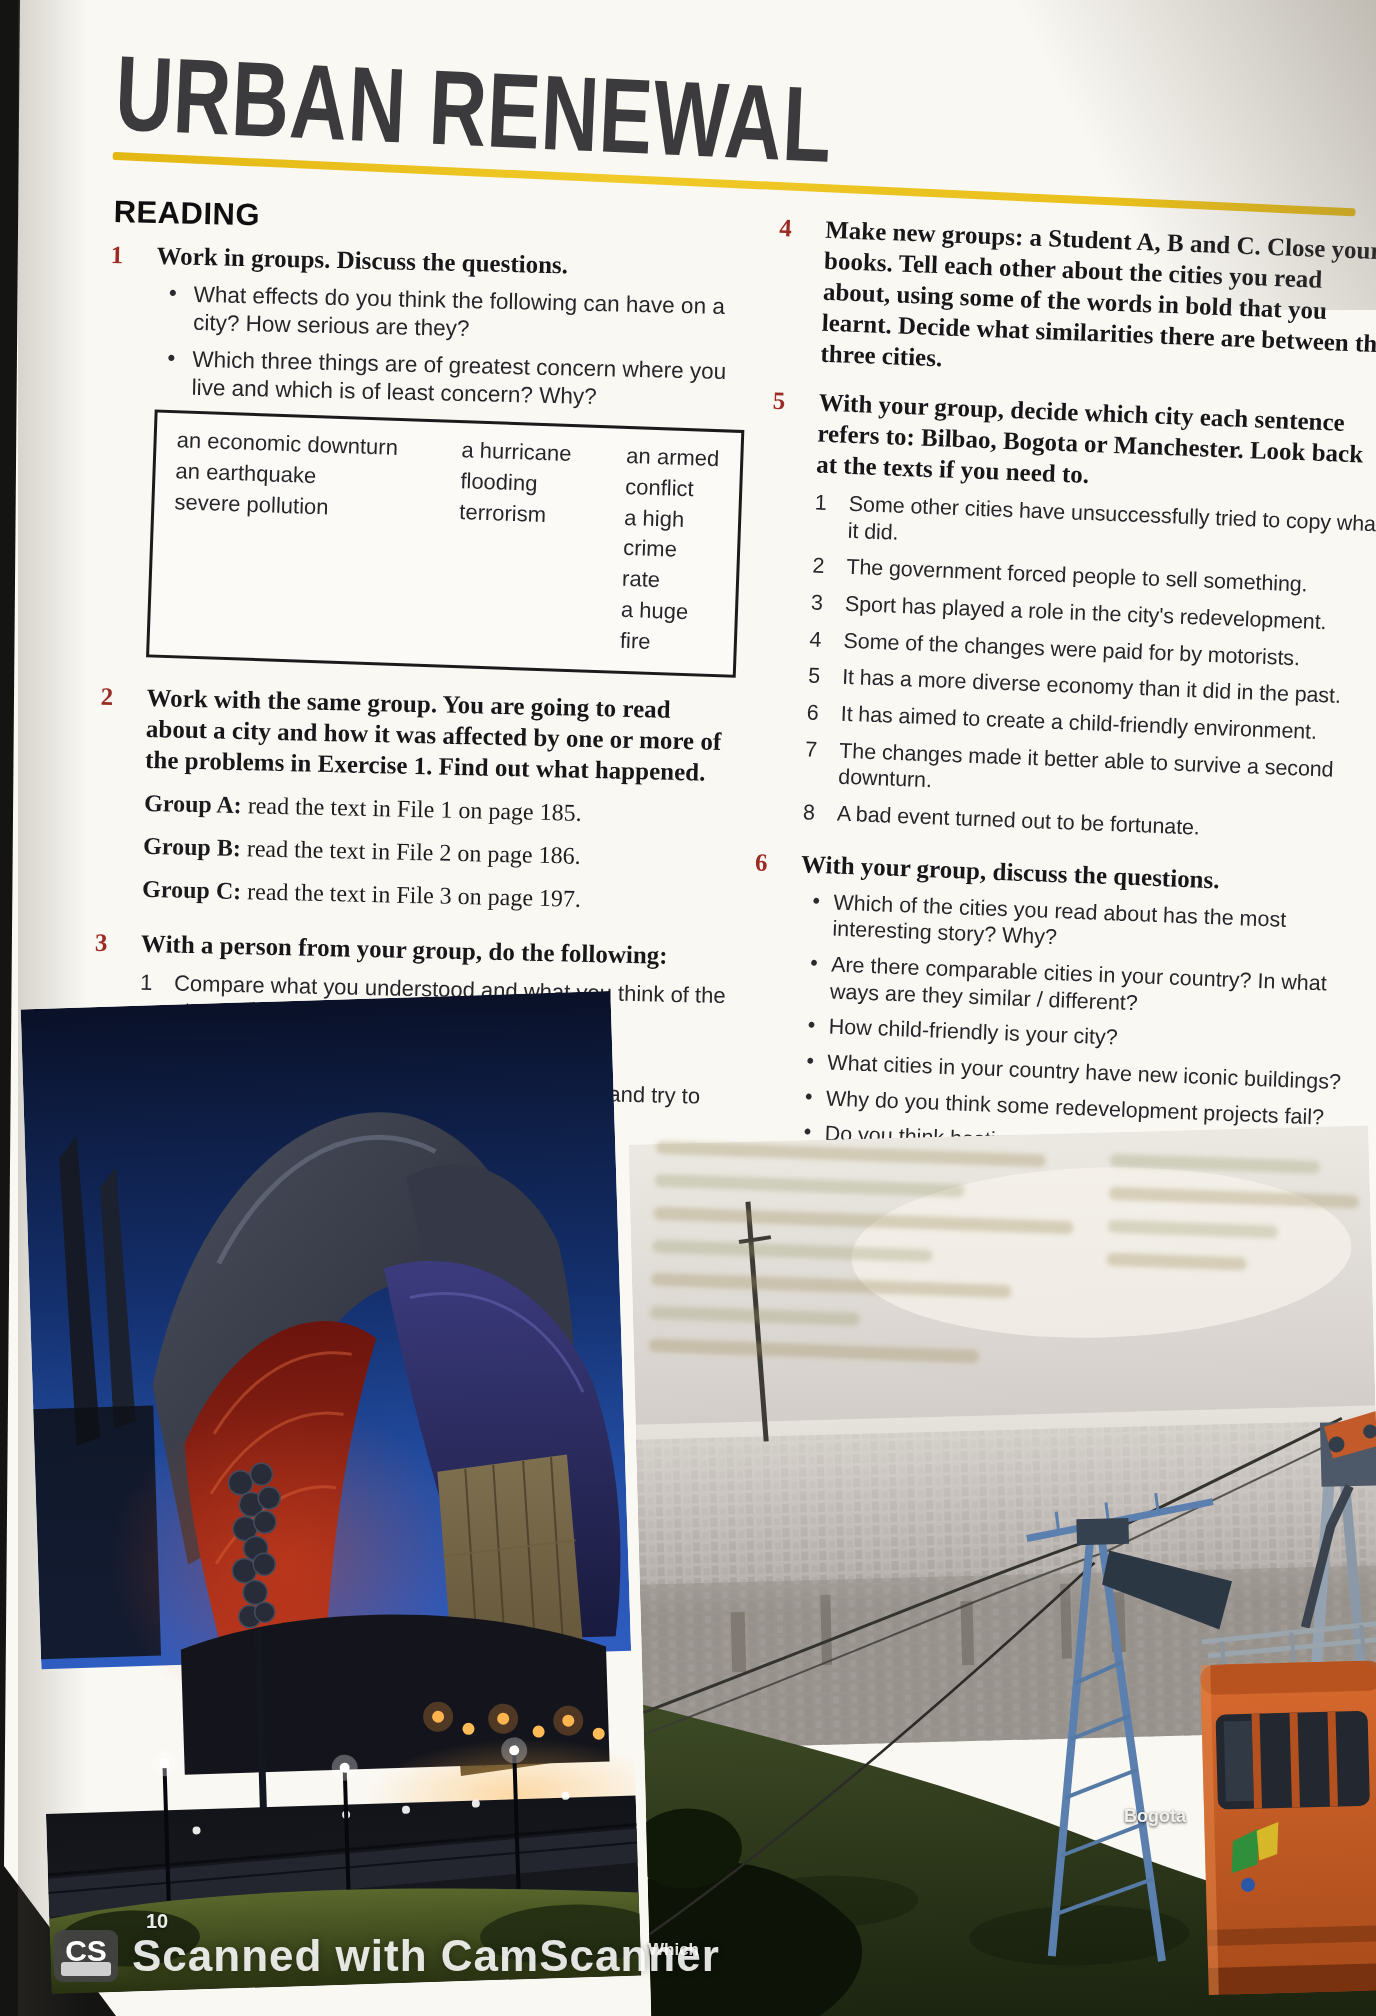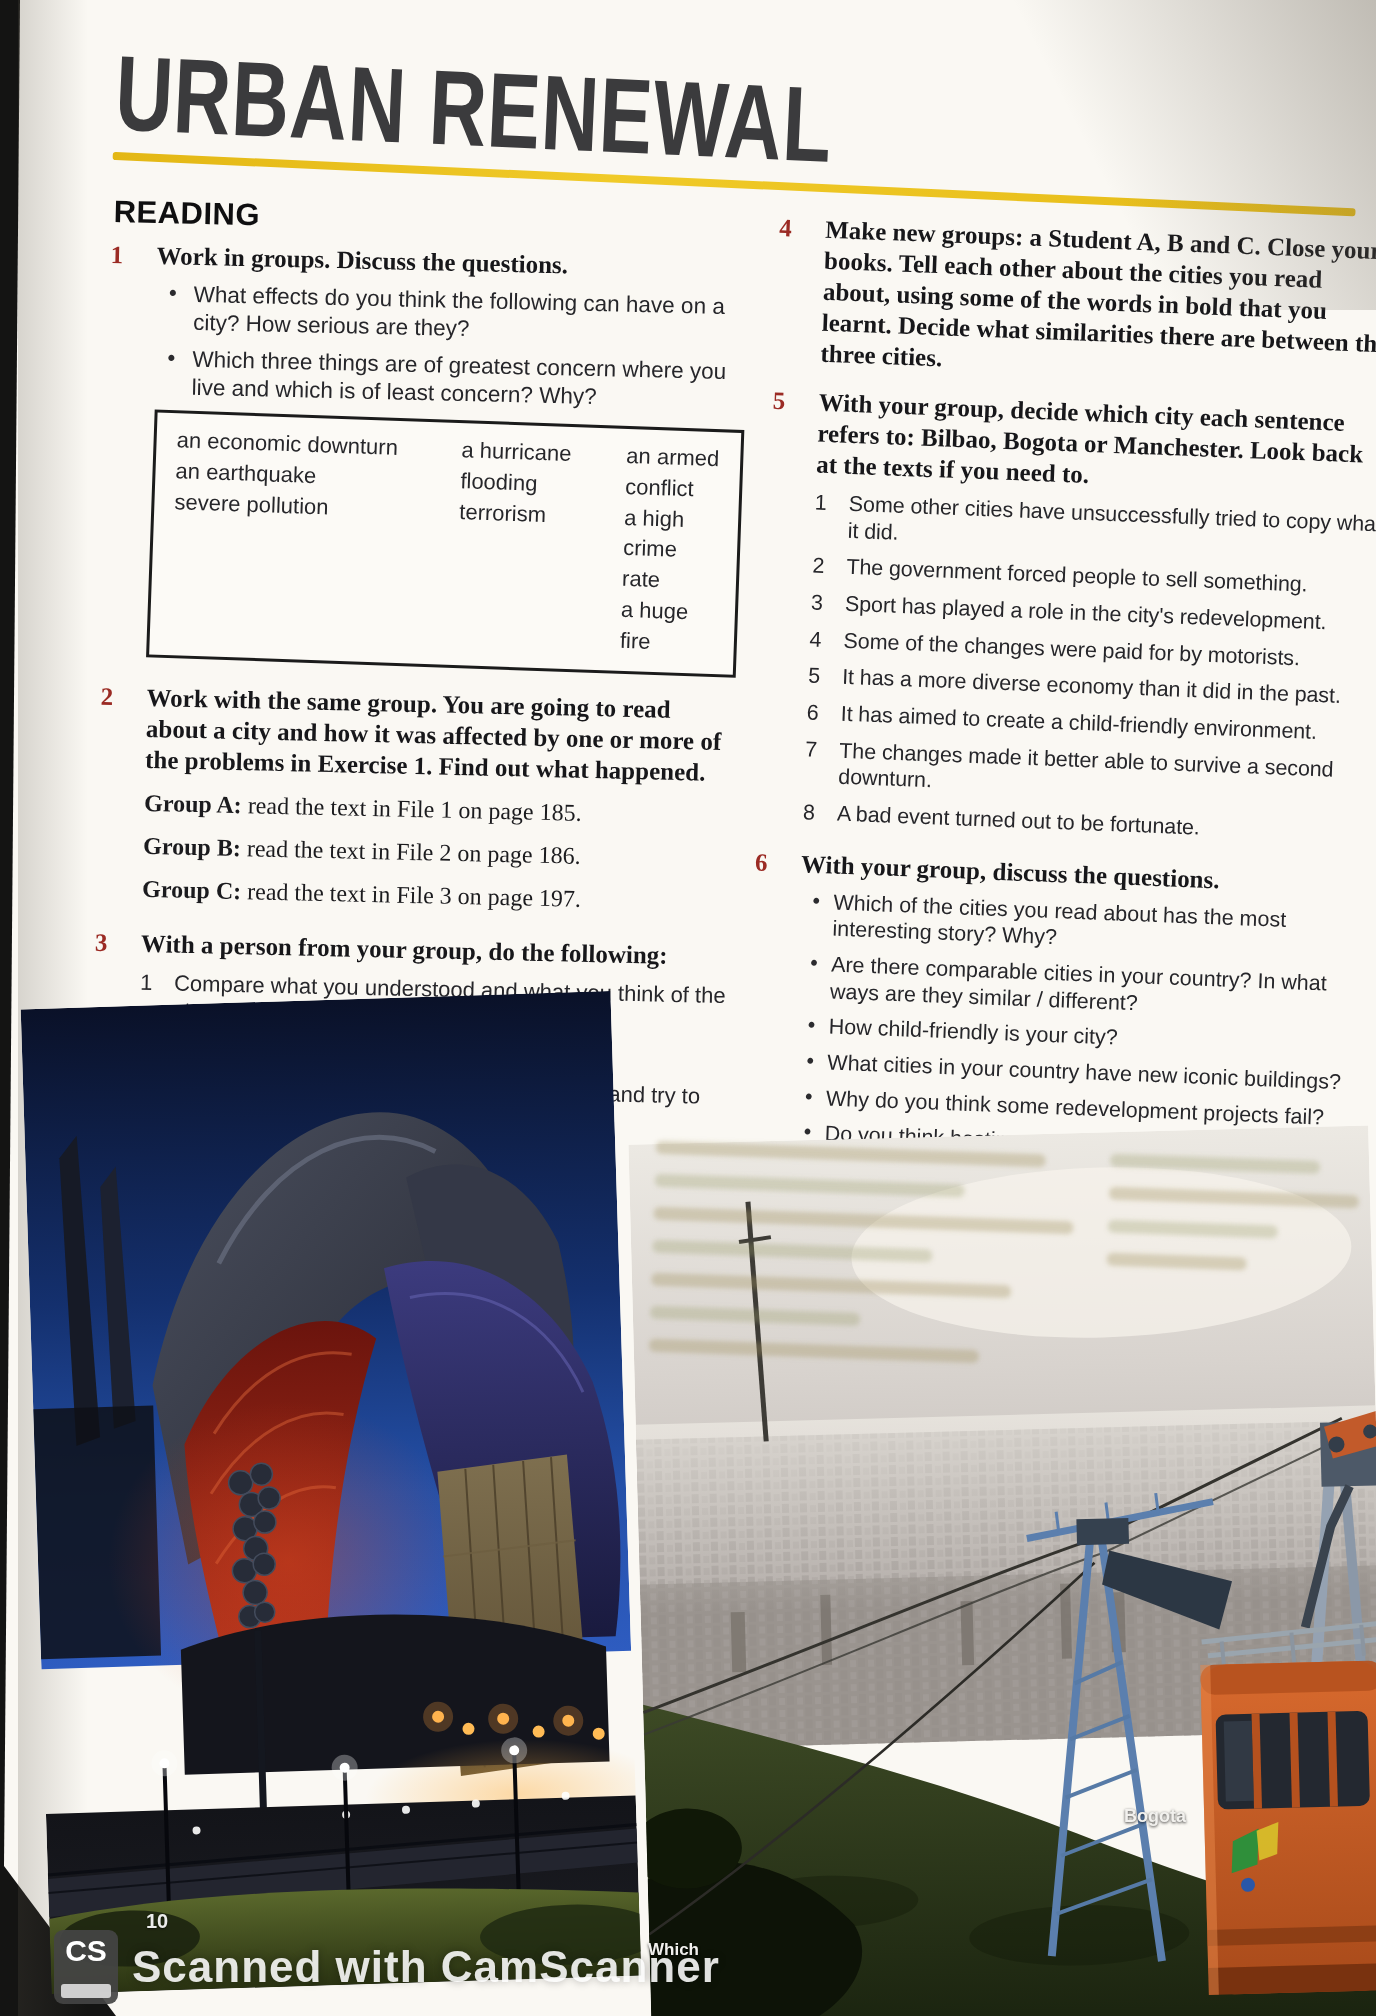--- a/index.html
+++ b/index.html
@@ -56,21 +56,21 @@
 
   
   .ghost{position:absolute;z-index:5;transform:rotate(2deg);pointer-events:none;}
   #ghost-a{left:652px;top:1148px;}
   #ghost-b{left:1108px;top:1158px;}
   .grow{height:13px;margin-bottom:20px;border-radius:6px;filter:blur(2.5px);background:rgba(158,144,92,.34);}
   .grow.alt{background:rgba(150,152,98,.30);}
 
   
   #wm{position:absolute;left:54px;top:1930px;z-index:7;display:flex;align-items:center;}
-  #cs-logo{width:64px;height:74px;border-radius:9px;background:rgba(68,68,68,.92);position:relative;flex:0 0 auto;}
+  #cs-logo{width:64px;height:52px;border-radius:9px;background:rgba(68,68,68,.92);position:relative;flex:0 0 auto;}
   #cs-logo .cs-txt{position:absolute;top:4px;left:0;right:0;text-align:center;
         font:700 30px/1.1 "Liberation Sans",sans-serif;color:#fff;}
   #cs-logo .cs-bar{position:absolute;left:7px;right:7px;bottom:6px;height:14px;border-radius:3px;
         background:rgba(215,215,215,.95);}
   #wm-text{margin-left:14px;font:600 44px "Liberation Sans",sans-serif;color:rgba(255,255,255,.88);
         letter-spacing:1px;text-shadow:0 0 8px rgba(0,0,0,.3);white-space:nowrap;}
 </style>
 </head>
 <body>
 

